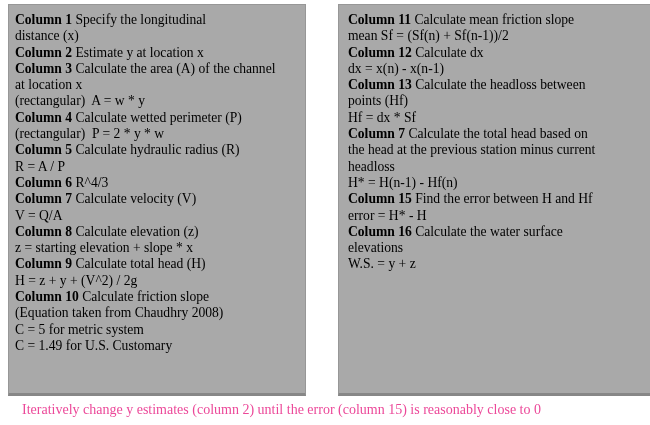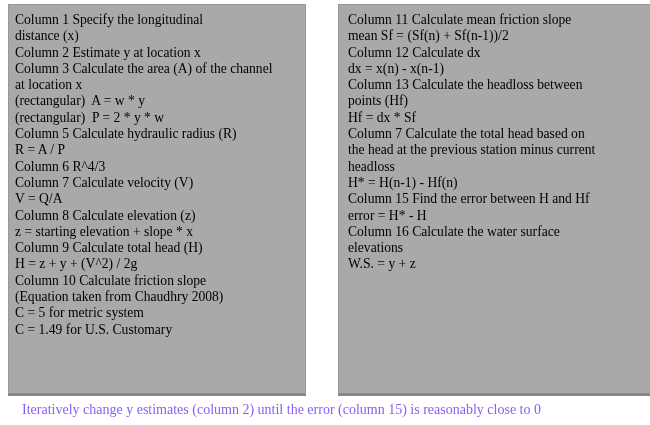--- a/index.html
+++ b/index.html
@@ -23,42 +23,43 @@
     color: #000000;
     font-size: 13.6px;
     line-height: 16.3px;
     padding-top: 7px;
     overflow: hidden;
     box-sizing: border-box;
   }
   .panel.left  { left: 8px;   width: 298px; padding-left: 6px;  padding-right: 4px; }
   .panel.right { left: 338px; width: 322px; padding-left: 9px;  padding-right: 4px; }
   .line { white-space: pre; }
-  .line b { font-weight: normal; text-align: right; }
+  .line b { font-weight: bold; text-align: right; }
   .footer {
     position: absolute;
     left: 22px;
     top: 401px;
     font-size: 14px;
     line-height: 17px;
-    color: #8b5cf6;
+    color: #ec4899;
     white-space: pre;
   }
 </style>
 </head>
 <body>
 
 <div class="page">
   <div class="panel left">
       <div class="line"><b>Column 1</b> Specify the longitudinal</div>
       <div class="line">distance (x)</div>
       <div class="line"><b>Column 2</b> Estimate y at location x</div>
       <div class="line"><b>Column 3</b> Calculate the area (A) of the channel</div>
       <div class="line">at location x</div>
       <div class="line">(rectangular)  A = w * y</div>
+      <div class="line"><b>Column 4</b> Calculate wetted perimeter (P)</div>
       <div class="line">(rectangular)  P = 2 * y * w</div>
       <div class="line"><b>Column 5</b> Calculate hydraulic radius (R)</div>
       <div class="line">R = A / P</div>
       <div class="line"><b>Column 6</b> R^4/3</div>
       <div class="line"><b>Column 7</b> Calculate velocity (V)</div>
       <div class="line">V = Q/A</div>
       <div class="line"><b>Column 8</b> Calculate elevation (z)</div>
       <div class="line">z = starting elevation + slope * x</div>
       <div class="line"><b>Column 9</b> Calculate total head (H)</div>
       <div class="line">H = z + y + (V^2) / 2g</div>

